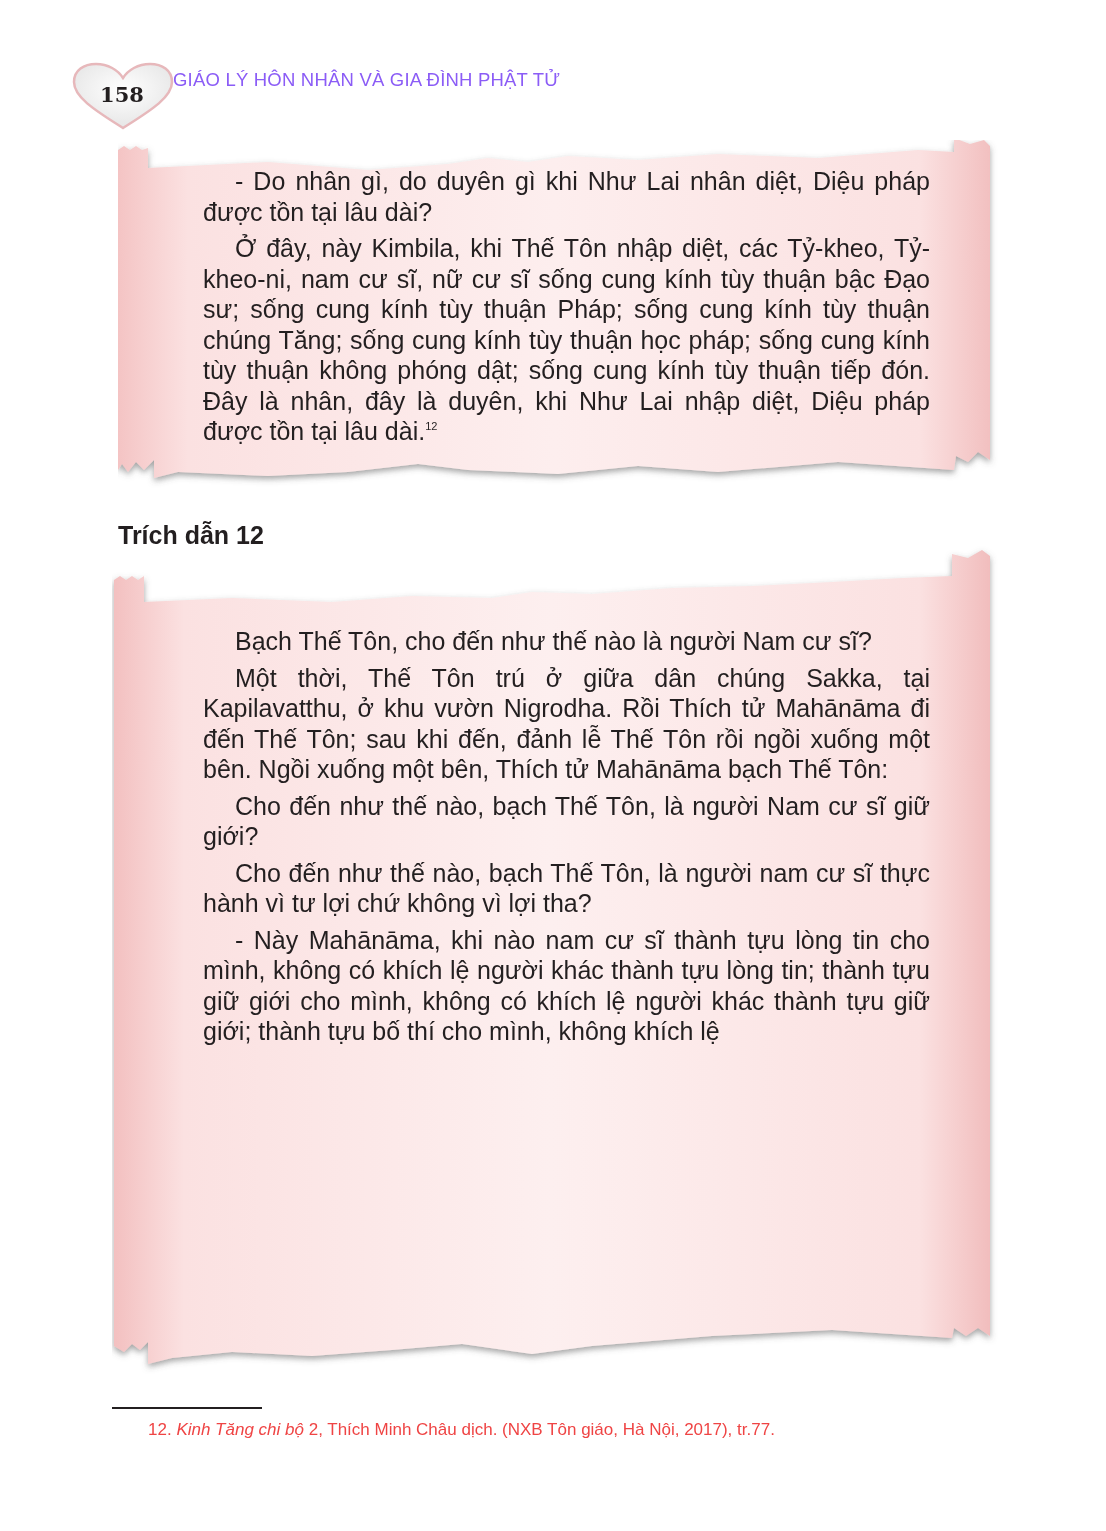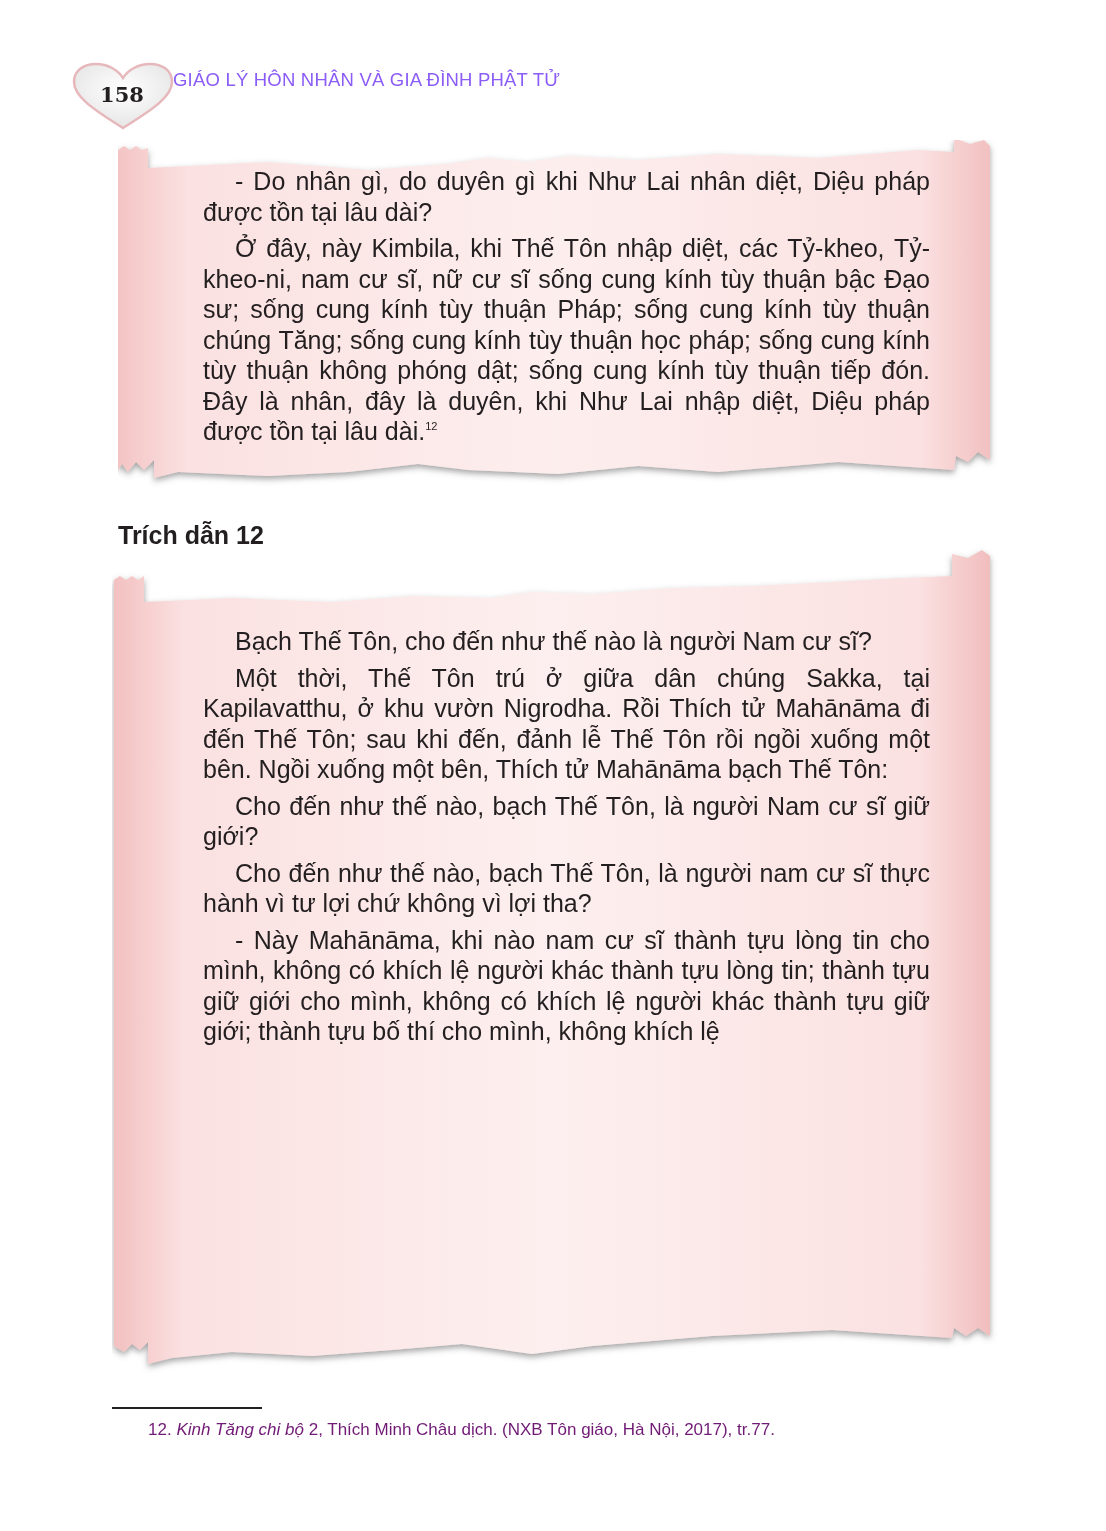--- a/index.html
+++ b/index.html
@@ -25,21 +25,21 @@
     #scroll-2 { left: 112px; top: 546px; width: 890px; height: 830px; }
     #scroll-2 .scroll-text { left: 91px; top: 76px; width: 727px; }
 
     .section-heading { position: absolute; left: 118px; top: 521px; font-family: "Liberation Sans", sans-serif;
       font-weight: bold; font-size: 25px; color: #231f20; margin: 0; }
 
     sup { font-size: 11px; line-height: 0; vertical-align: 10px; }
 
     .footnote-rule { position: absolute; left: 112px; top: 1407px; width: 150px; height: 2px; background: #231f20; }
     .footnote { position: absolute; left: 148px; top: 1420px; font-family: "Liberation Sans", sans-serif;
-      font-size: 17px; color: #701a75; white-space: nowrap; }
+      font-size: 17px; color: #ef4444; white-space: nowrap; }
     .footnote i { font-style: italic; }
   </style>
 </head>
 <body>
 
 <div class="header">
   <svg class="heart" viewBox="0 0 110 70" width="110" height="70">
     <defs>
       <radialGradient id="hg" cx="50%" cy="40%" r="60%">
         <stop offset="0%" stop-color="#ffffff"></stop>

